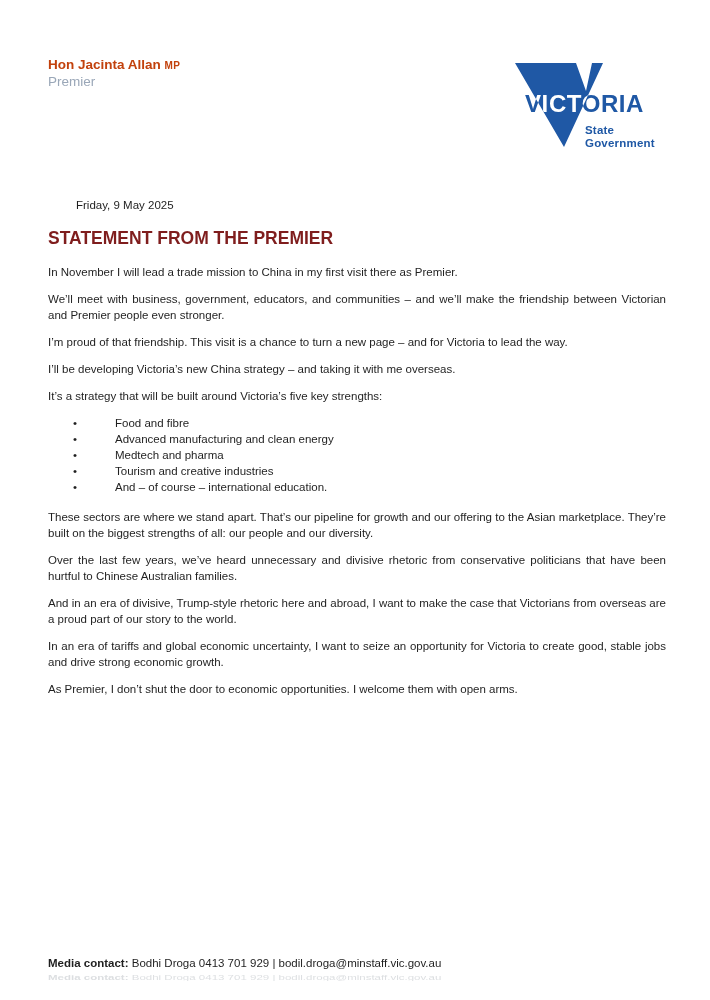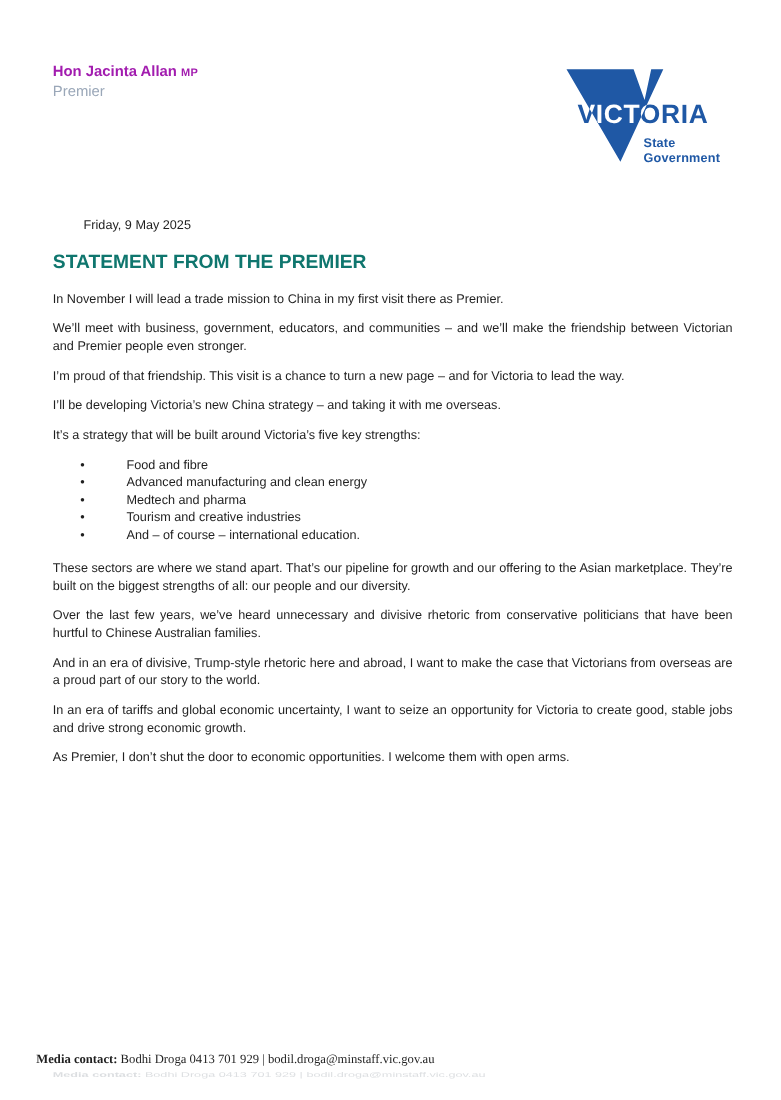--- a/index.html
+++ b/index.html
@@ -26,21 +26,21 @@
     line-height: 36px;
     font-weight: bold;
     color: #1e59a5;
     letter-spacing: -0.5px;
   }
   .masthead-author {
     margin-top: 7px;
     font-size: 13.5px;
     line-height: 15px;
     font-weight: bold;
-    color: #a21caf;
+    color: #c2410c;
   }
   .masthead-author .mp-suffix {
     font-size: 10px;
     letter-spacing: 0.3px;
   }
   .masthead-role {
     font-size: 13.5px;
     line-height: 15px;
     color: #9aa7b8;
     margin-top: 1px;
@@ -84,21 +84,21 @@
     font-size: 11.5px;
     line-height: 16px;
     color: #1f1f1f;
     padding-left: 28px;
   }
   .doc-heading {
     margin: 14px 0 0 0;
     font-size: 17.5px;
     line-height: 22px;
     font-weight: bold;
-    color: #0f766e;
+    color: #7f1d1d;
   }
   .doc-body p.para {
     margin: 0 0 11px 0;
     font-size: 11.5px;
     line-height: 16px;
     text-align: justify;
     color: #1f1f1f;
   }
   .doc-body p.para.first { margin-top: 15px; }
   .bullet-list {
@@ -116,27 +116,26 @@
   .bullet-list li .bullet-glyph {
     position: absolute;
     left: 25px;
     top: 0;
     font-size: 11.5px;
   }
 
   
   .doc-footer {
     position: absolute;
-    left: 33px;
+    left: 48px;
     top: 955px;
     width: 618px;
     font-size: 11.5px;
     line-height: 16px;
     color: #1f1f1f;
-    font-family: Liberation Serif, serif;
   }
   .doc-footer .label { font-weight: bold; }
   .footer-ghost {
     position: absolute;
     left: 48px;
     top: 973px;
     width: 618px;
     font-size: 11.5px;
     line-height: 16px;
     color: #8d959d;

